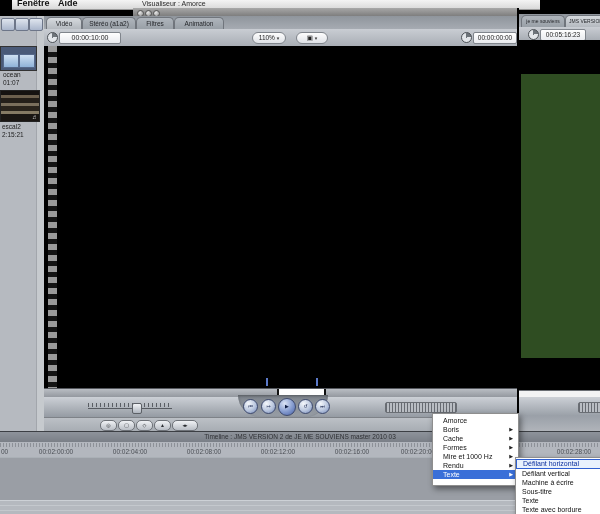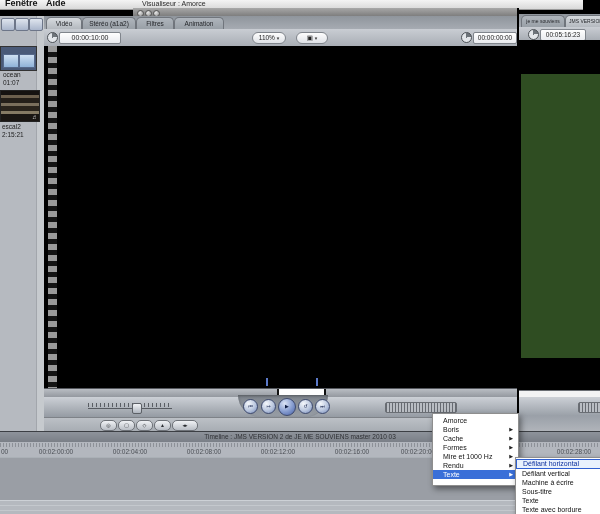--- a/index.html
+++ b/index.html
@@ -1,21 +1,21 @@
 <!DOCTYPE html>
 <html><head>
 <meta charset="utf-8">
 <style>
   html,body{margin:0;padding:0;}
   #screen{position:relative;width:600px;height:514px;background:#000;overflow:hidden;
           font-family:"Liberation Sans",sans-serif;-webkit-font-smoothing:antialiased;}
   .abs{position:absolute;}
 
   
-  #menubar{left:0;top:0;width:583px;height:9px;background:linear-gradient(#f4f4f4,#d9d9d9);overflow:hidden;border-bottom:1px solid #9a9a9a;}
+  #menubar{left:12px;top:0;width:528px;height:9px;background:linear-gradient(#f4f4f4,#d9d9d9);overflow:hidden;border-bottom:1px solid #9a9a9a;}
   .menu-item{position:absolute;top:-2px;font-size:9px;font-weight:bold;color:#111;}
 
   
   #viewer-titlebar{left:133px;top:8px;width:385px;height:8px;background:linear-gradient(#a8a8a8,#7e7e7e);border-bottom:1px solid #4a4a4a;}
   .win-dot{position:absolute;top:2px;width:5px;height:5px;border-radius:50%;background:radial-gradient(circle at 35% 30%,#e8e8e8,#8a8a8a);border:0.5px solid #555;}
   #viewer-title-text{position:absolute;left:142px;top:0px;font-size:7px;color:#2a2a2a;white-space:nowrap;}
 
   
   #browser{left:0;top:16px;width:44px;height:415px;background:#b6bac0;border-right:1px solid #72767c;overflow:hidden;}
   #browser .gutter{position:absolute;right:0;top:0;bottom:0;width:7px;background:#c6cace;border-left:1px solid #a2a6ac;}

